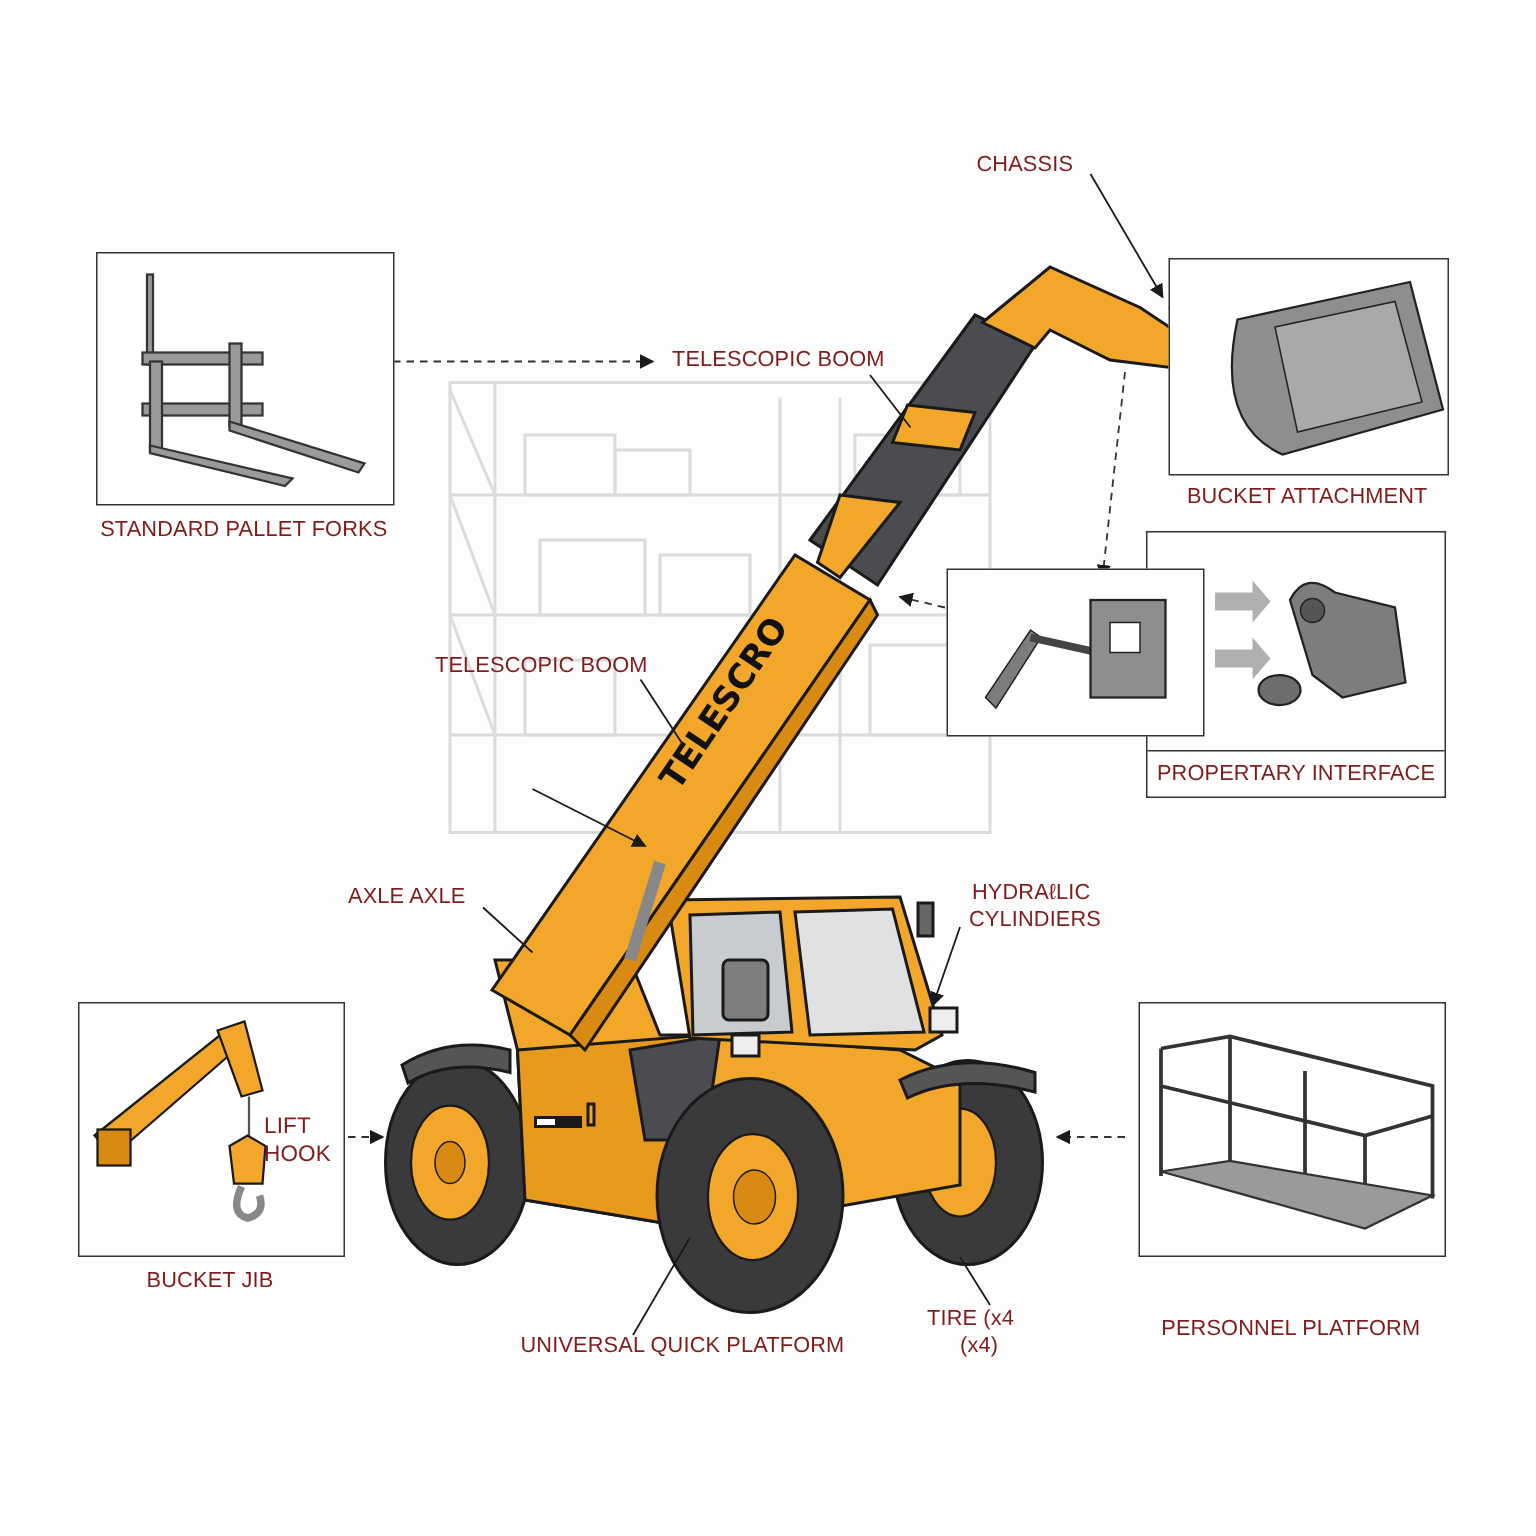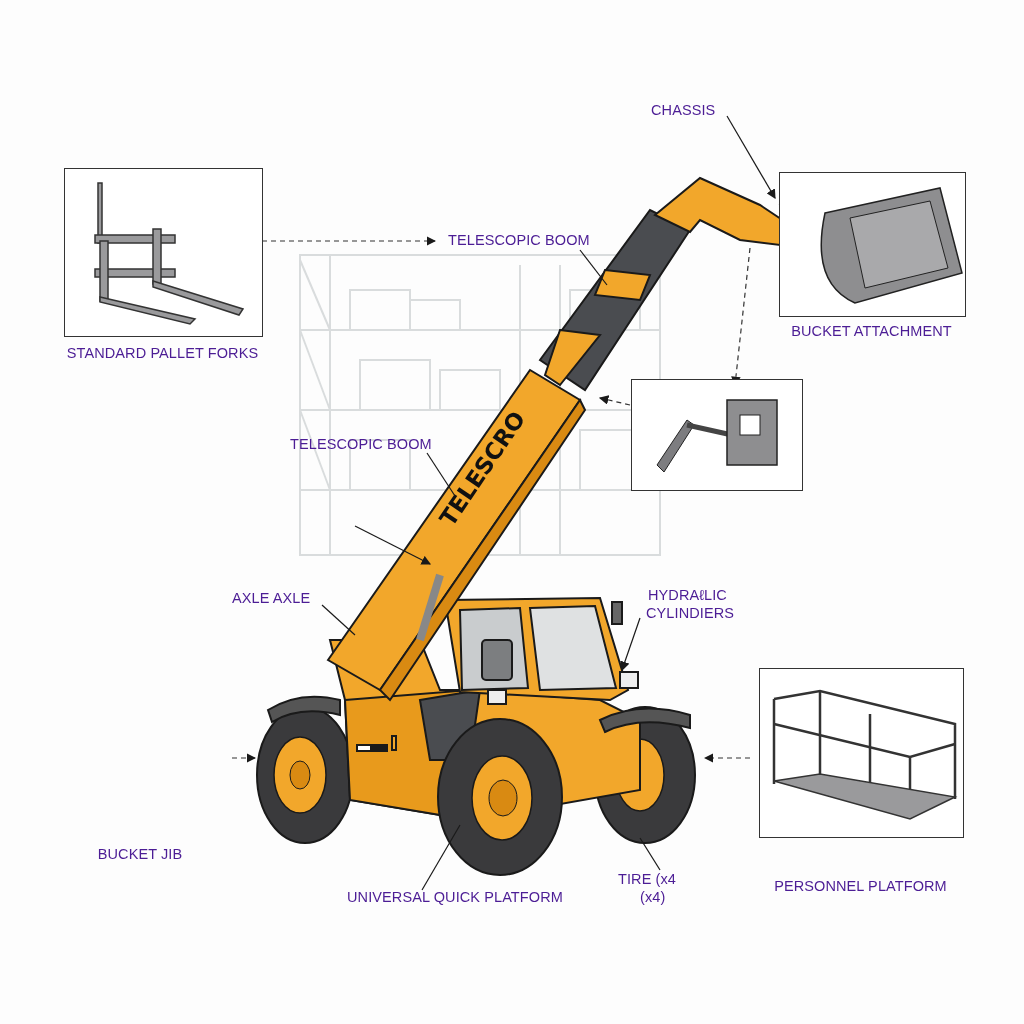--- a/index.html
+++ b/index.html
@@ -1,18 +1,18 @@
 <!DOCTYPE html>
 <html><head>
 <meta charset="utf-8">
 <style>
   html,body{margin:0;padding:0;background:#fdfdfd;}
   body{width:1024px;height:1024px;position:relative;overflow:hidden;font-family:"Liberation Sans","DejaVu Sans",sans-serif;}
   .stage{position:absolute;left:0;top:0;width:1024px;height:1024px;}
-  .lbl{position:absolute;font-size:14.5px;color:#4c1d95;letter-spacing:0.1px;white-space:nowrap;line-height:1.25;}
+  .lbl{position:absolute;font-size:14.5px;color:#7f1d1d;letter-spacing:0.1px;white-space:nowrap;line-height:1.25;}
   .lbl.center{text-align:center;}
   .panel{position:absolute;border:1.5px solid #333;background:#fff;}
   svg{position:absolute;left:0;top:0;}
 </style>
 </head>
 <body>
 
 <div class="stage">
 
   <svg width="1024" height="1024" viewBox="0 0 1024 1024">
@@ -131,30 +131,57 @@
   <div class="lbl center" style="left:64px;top:344px;width:197px;">STANDARD PALLET FORKS</div>
 
   <div class="panel" style="left:779px;top:172px;width:185px;height:143px;">
     <svg width="185" height="143">
       <path d="M45 40 L160 15 L182 100 L75 130 Q30 110 45 40 Z" fill="#8e8e90" stroke="#222" stroke-width="1.5"></path>
       <path d="M70 45 L150 28 L168 95 L85 115 Z" fill="#a9a9ab" stroke="#222" stroke-width="1"></path>
     </svg>
   </div>
   <div class="lbl center" style="left:779px;top:322px;width:185px;">BUCKET ATTACHMENT</div>
 
+  <div class="panel" style="left:764px;top:354px;width:198px;height:176px;">
+    <div style="position:absolute;left:0;right:0;bottom:0;height:30px;border-top:1.5px solid #333;"></div>
+    <div class="lbl center" style="left:0;bottom:6px;width:198px;">PROPERTARY INTERFACE</div>
+    <svg width="198" height="140">
+      <path d="M45 40 L70 40 L70 32 L82 46 L70 60 L70 52 L45 52 Z" fill="#b0b0b2"></path>
+      <path d="M45 78 L70 78 L70 70 L82 84 L70 98 L70 90 L45 90 Z" fill="#b0b0b2"></path>
+      <path d="M95 45 Q105 25 125 40 L165 50 L172 100 L130 110 L110 95 Z" fill="#7d7d80" stroke="#222" stroke-width="1.5"></path>
+      <circle cx="110" cy="52" r="8" fill="#555" stroke="#222"></circle>
+      <ellipse cx="88" cy="105" rx="14" ry="10" fill="#6d6d70" stroke="#222" stroke-width="1.5"></ellipse>
+    </svg>
+  </div>
 
   <div class="panel" style="left:631px;top:379px;width:170px;height:110px;">
     <svg width="170" height="110">
       <path d="M25 85 L55 40 L62 45 L32 92 Z" fill="#7d7d80" stroke="#222"></path>
       <path d="M55 45 L100 55" stroke="#444" stroke-width="5"></path>
       <rect x="95" y="20" width="50" height="65" fill="#8e8e90" stroke="#222" stroke-width="1.5"></rect>
       <rect x="108" y="35" width="20" height="20" fill="#fff" stroke="#222"></rect>
     </svg>
   </div>
 
+  <div class="panel" style="left:52px;top:668px;width:176px;height:168px;">
+    <svg width="176" height="168">
+      <g stroke="#1a1a1a" stroke-width="1.5">
+        <path d="M10 88 L95 20 L105 30 L22 102 Z" fill="#f2a72b"></path>
+        <path d="M92 18 L110 12 L122 58 L108 62 Z" fill="#f2a72b"></path>
+        <rect x="12" y="84" width="22" height="24" fill="#d98a12"></rect>
+        <line x1="113" y1="62" x2="113" y2="92" stroke="#555"></line>
+        <path d="M100 95 L112 88 L124 95 L122 120 L103 120 Z" fill="#f2a72b"></path>
+        <path d="M108 122 Q100 140 112 143 Q124 140 120 128" fill="none" stroke="#888" stroke-width="5"></path>
+      </g>
+    </svg>
+    <div class="lbl" style="left:123px;top:73px;font-size:15px;">
+      <div>LIFT</div>
+      <div>HOOK</div>
+    </div>
+  </div>
   <div class="lbl center" style="left:52px;top:845px;width:176px;">BUCKET JIB</div>
 
   <div class="panel" style="left:759px;top:668px;width:203px;height:168px;">
     <svg width="203" height="168">
       <g stroke="#333" stroke-width="2.5" fill="none">
         <path d="M14 30 L60 22 L195 55 L195 130"></path>
         <path d="M14 30 L14 115"></path>
         <path d="M14 55 L150 88 L195 75"></path>
         <path d="M60 22 L60 110"></path>
         <path d="M150 88 L150 150"></path>

